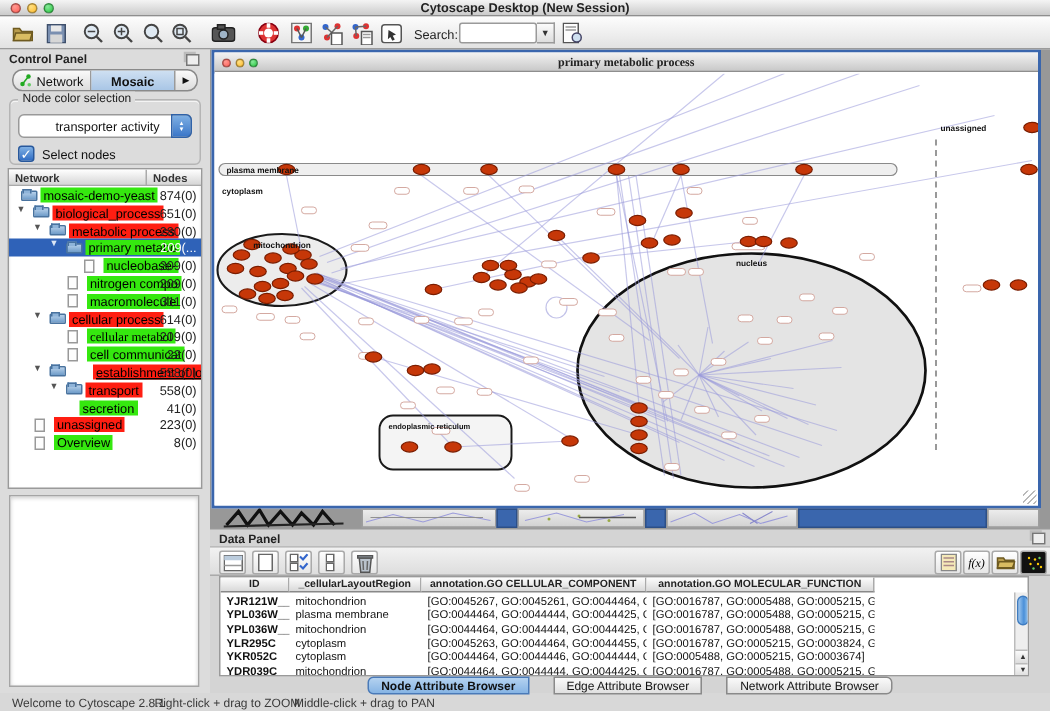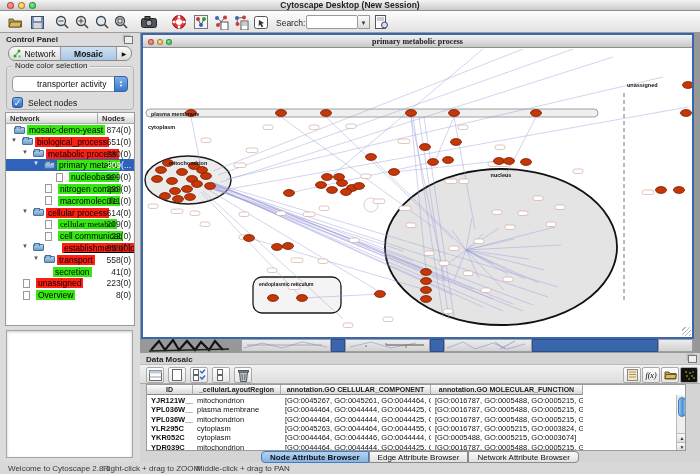--- a/index.html
+++ b/index.html
@@ -77,21 +77,21 @@
   #data-panel { left:140px; top:352px; width:560px; height:110px; background:#d4d4d4; border-top:1px solid #9a9a9a; }
   #dp-toolbar { position:absolute; left:0; top:11px; width:560px; height:20px; background:linear-gradient(#f2f2f2,#dddddd); border-top:1px solid #bbb; border-bottom:1px solid #aaa; }
   .dbtn { position:absolute; top:2px; width:18px; height:16px; border:1px solid #aaa; border-radius:2px; background:linear-gradient(#ffffff,#e6e6e6); display:flex; align-items:center; justify-content:center; font-size:7px; }
   #dp-table { position:absolute; left:6px; top:31px; width:540px; height:67px; background:#fff; border:1px solid #9a9a9a; overflow:hidden; }
   .hcell { position:absolute; top:0; height:10px; background:linear-gradient(#fdfdfd,#d9d9d9); border-right:1px solid #aaa; border-bottom:1px solid #888; font-size:7px; font-weight:bold; color:#222; text-align:center; line-height:10px; overflow:hidden; white-space:nowrap; }
   .dcell { position:absolute; height:9.3px; font-size:7.5px; color:#111; line-height:9.3px; padding-left:4px; white-space:nowrap; overflow:hidden; }
   .dcell.id { font-weight:bold; }
   #dp-scroll { position:absolute; left:529px; top:10px; width:10px; height:57px; background:#eee; border-left:1px solid #bbb; }
   #dp-thumb { position:absolute; left:1px; top:2px; width:8px; height:20px; border-radius:4px; background:linear-gradient(90deg,#9cc6ef,#4a8fd8 60%,#8ebfec); border:1px solid #3f7cc0; }
   .scroll-arrow { position:absolute; left:0px; width:10px; height:9px; font-size:5px; text-align:center; line-height:9px; color:#333; background:linear-gradient(#fafafa,#dcdcdc); border-top:1px solid #bbb; }
-  #dp-tabs { position:absolute; left:0; top:98px; width:560px; height:13px; display:flex; justify-content:center; gap:0; }
+  #dp-tabs { position:absolute; left:0; top:98px; width:560px; height:13px; display:flex; justify-content:center; gap:16px; }
   .dtab { height:12px; border:1px solid #8a8a8a; background:linear-gradient(#fafafa,#e0e0e0); font-size:8px; color:#111; line-height:11px; padding:0 8px; }
   .dtab:first-child { border-radius:4px 0 0 4px; }
   .dtab:last-child { border-radius:0 4px 4px 0; }
   .dtab.sel { background:linear-gradient(#b4d2f0,#86b4e4); border-color:#4a7ab8; font-weight:bold; }
 
   
   #statusbar { left:0; top:462px; width:572px; height:12px; font-size:8px; color:#3a3a3a; }
   #statusbar span { position:absolute; top:2px; }
 
   svg { display:block; }
@@ -558,21 +558,21 @@
           <path d="M2,8 L18,2 L30,9 L48,3 L62,9 L80,4" fill="none" stroke="#9b9bdb" stroke-width="0.7"></path>
           <path d="M55,9 L70,1 M60,9 L50,2" stroke="#8888cc" stroke-width="0.7"></path>
         </svg>
     </div>
     <div class="sl sl-blue" style="left:387px; width:126px"></div>
     <div class="sl sl-gray" style="left:513px; width:35px"></div>
   </div>
 </div>
 
 <div id="data-panel" class="abs">
-  <span class="panel-title abs" style="left:6px; top:2px">Data Mosaic</span>
+  <span class="panel-title abs" style="left:6px; top:2px">Data Panel</span>
   <div class="float-icon abs" style="left:548px; top:2px"></div>
 
   <div id="dp-toolbar">
     <div class="dbtn" style="left:6px">
         <svg width="13" height="11">
           <rect x="0.5" y="0.5" width="12" height="10" fill="#fff" stroke="#666"></rect>
           <rect x="0.5" y="0.5" width="12" height="3" fill="#bcd"></rect>
           <line x1="0.5" y1="7" x2="12.5" y2="7" stroke="#999"></line>
         </svg>
       </div>

